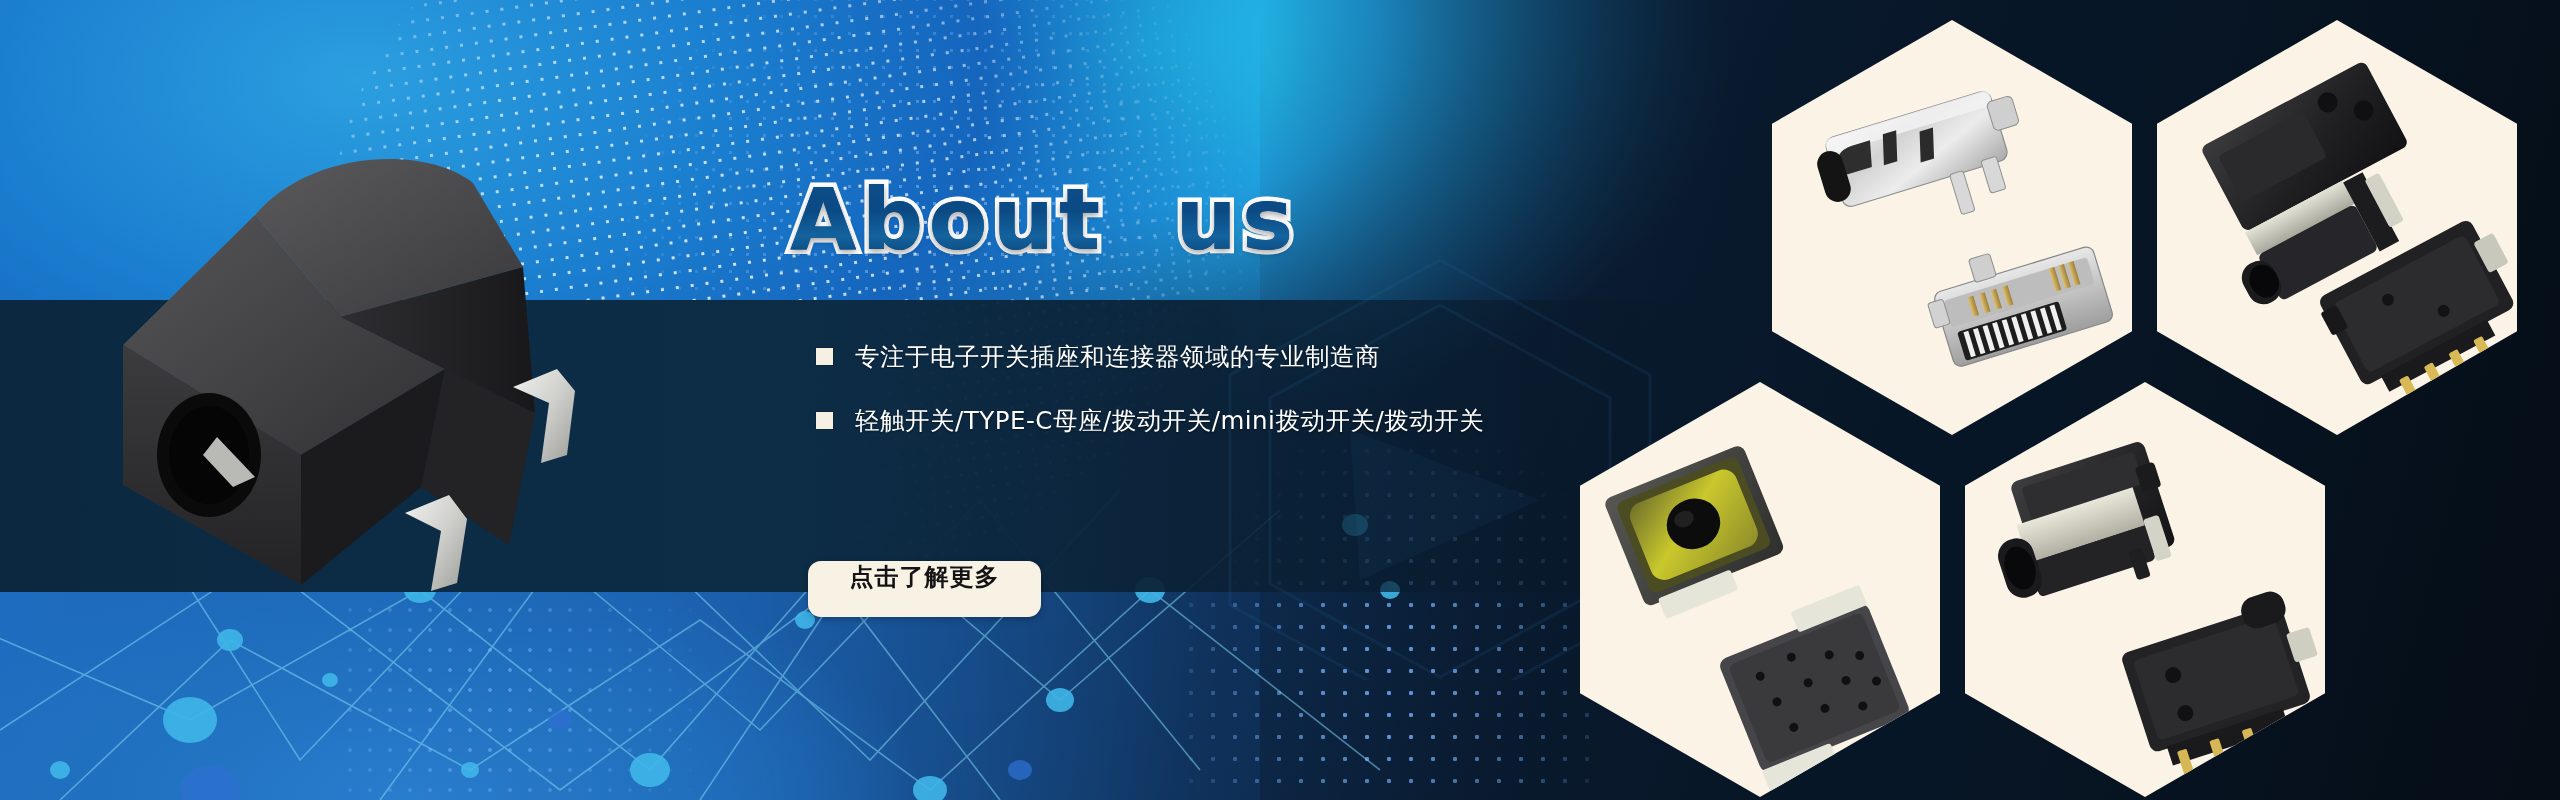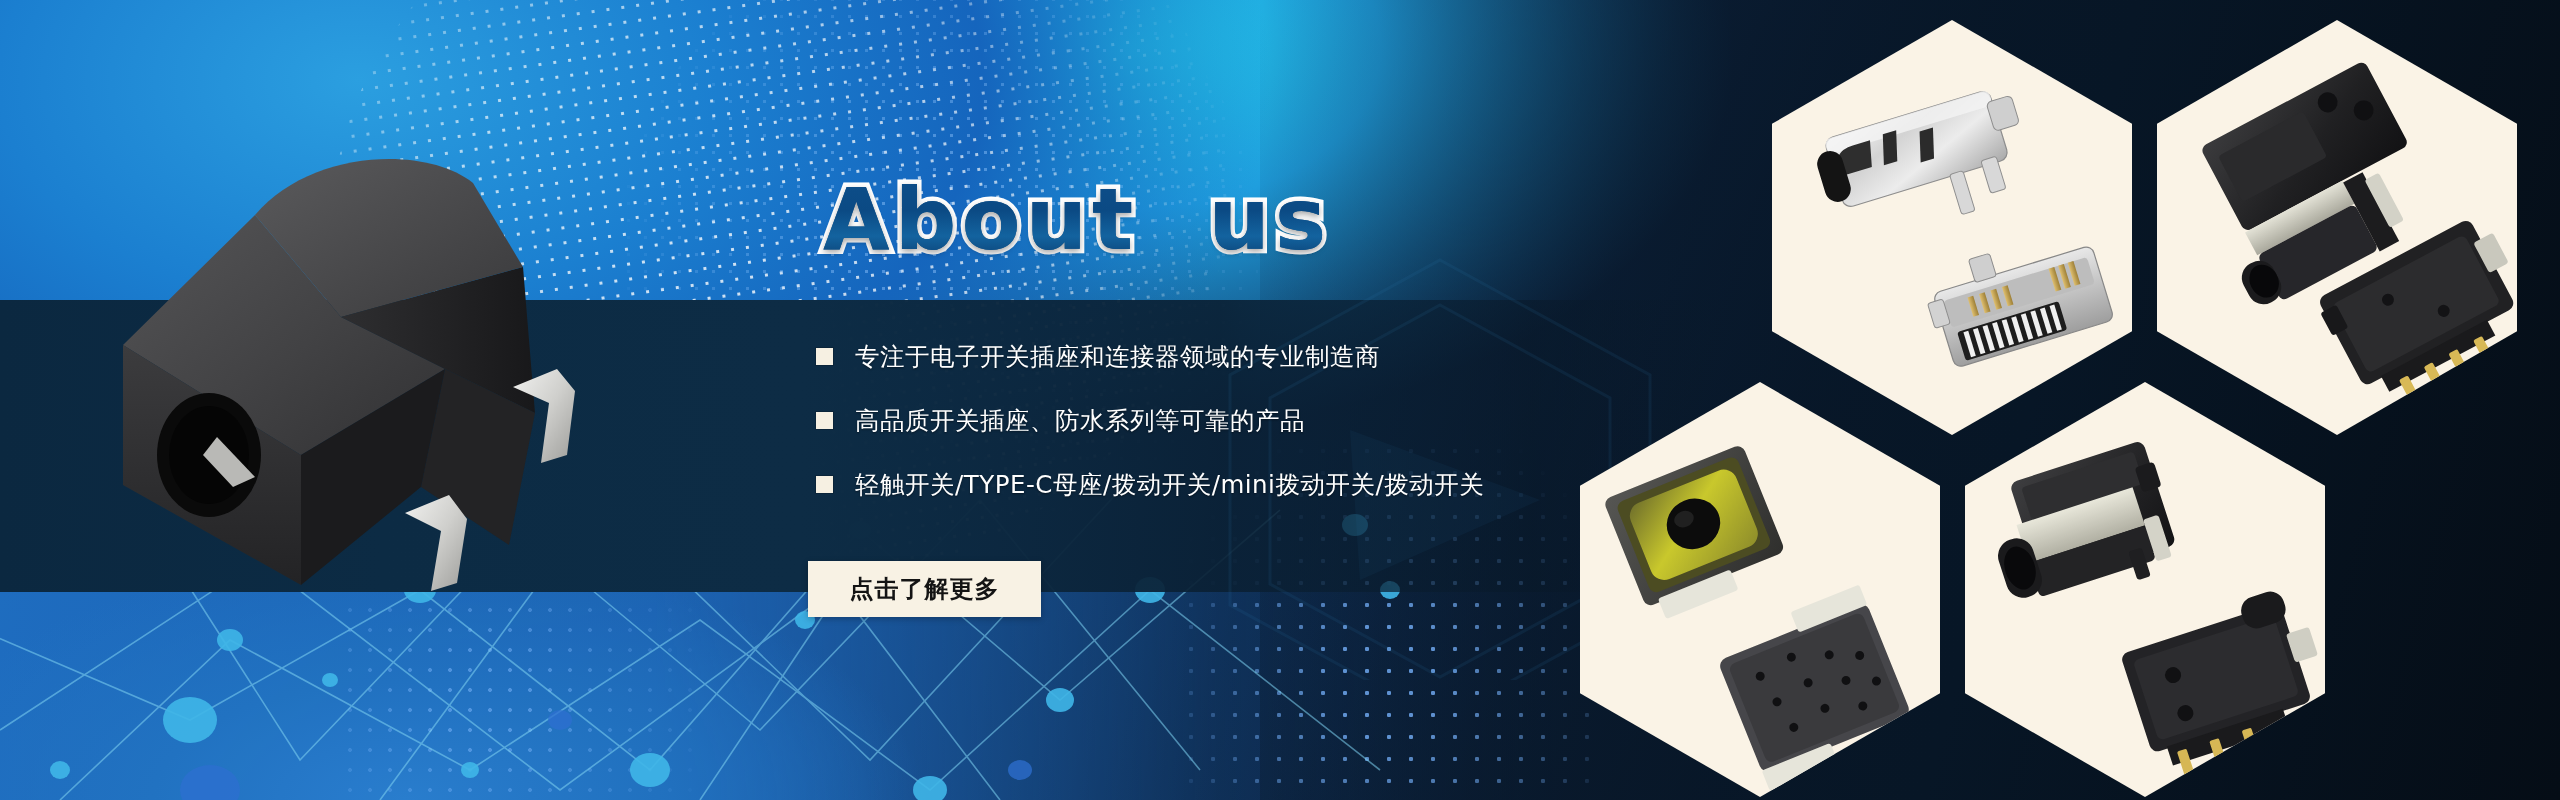--- a/index.html
+++ b/index.html
@@ -59,21 +59,21 @@
     background:linear-gradient(90deg,#0b2840 0%,#0c2b44 22%,#0d2c45 46%,rgba(10,32,52,.92) 70%,rgba(8,24,40,.55) 88%,rgba(7,20,34,0) 100%);}
   .band-hex{position:absolute;left:1180px;top:250px;width:520px;height:430px;opacity:.25;}
 
   
   .net-svg{position:absolute;left:0;bottom:0;width:1600px;height:330px;}
 
   
   .dcjack{position:absolute;left:105px;top:155px;width:520px;height:480px;}
 
   
-  .title-wrap{position:absolute;left:823px;top:176px;}
+  .title-wrap{position:absolute;left:790px;top:176px;}
   .title{
     font-size:86px;font-weight:700;letter-spacing:.06em;line-height:1;
     font-family:"DejaVu Sans","Liberation Sans",sans-serif;
     color:#0f4f85;
     -webkit-text-stroke:9px #ffffff;
     paint-order:stroke fill;
     text-shadow:0 3px 6px rgba(0,0,0,.35);
     white-space:pre;
   }
   .title-fill{
@@ -89,22 +89,22 @@
   .bullets{position:absolute;left:793px;top:340px;width:900px;}
   .bullet{display:flex;align-items:center;margin-bottom:31px;padding-left:23px;}
   .bullet .sq{width:17px;height:17px;background:#f6f0e2;flex:0 0 auto;margin-right:22px;
     box-shadow:0 0 0 1px rgba(0,0,0,.15);}
   .bullet .txt{color:#ffffff;font-size:24.5px;letter-spacing:.5px;
     font-family:"DejaVu Sans","Liberation Sans",sans-serif;white-space:nowrap;
     text-shadow:0 1px 2px rgba(0,0,0,.45);}
 
   
   .cta{position:absolute;left:808px;top:561px;width:233px;height:56px;
-    background:#f8f2e4;display:flex;align-items:center;justify-content:center;
-    cursor:pointer;box-shadow:0 2px 6px rgba(0,0,0,.25);}
+    background:#f8f2e4;display:flex;align-items:flex-start;justify-content:center;
+    cursor:pointer;box-shadow:0 2px 6px rgba(0,0,0,.25);border-radius:13px;}
   .cta span{color:#141414;font-size:24px;font-weight:700;letter-spacing:1px;
     font-family:"DejaVu Sans","Liberation Sans",sans-serif;}
 
   
   .hexes{position:absolute;left:1550px;top:0;width:1010px;height:800px;}
   .hex{position:absolute;background:#faf3e6;
     clip-path:polygon(50% 0%,100% 25%,100% 75%,50% 100%,0% 75%,0% 25%);}
   .hex.h1{left:222px;top:20px;width:360px;height:415px;}
   .hex.h2{left:607px;top:20px;width:360px;height:415px;}
   .hex.h3{left:30px;top:382px;width:360px;height:415px;}
@@ -214,24 +214,20 @@
     <div class="title-fill">About  us</div>
   </div>
 
   <div class="bullets">
     <div class="bullet">
       <span class="sq"></span>
       <span class="txt">专注于电子开关插座和连接器领域的专业制造商</span>
     </div>
     <div class="bullet">
       <span class="sq"></span>
-      <span class="txt">高品质开关插座、防水系列等可靠的产品</span>
-    </div>
-    <div class="bullet">
-      <span class="sq"></span>
       <span class="txt">轻触开关/TYPE-C母座/拨动开关/mini拨动开关/拨动开关</span>
     </div>
   </div>
 
   <div class="cta">
     <span>点击了解更多</span>
   </div>
 
   <div class="hexes">
 

